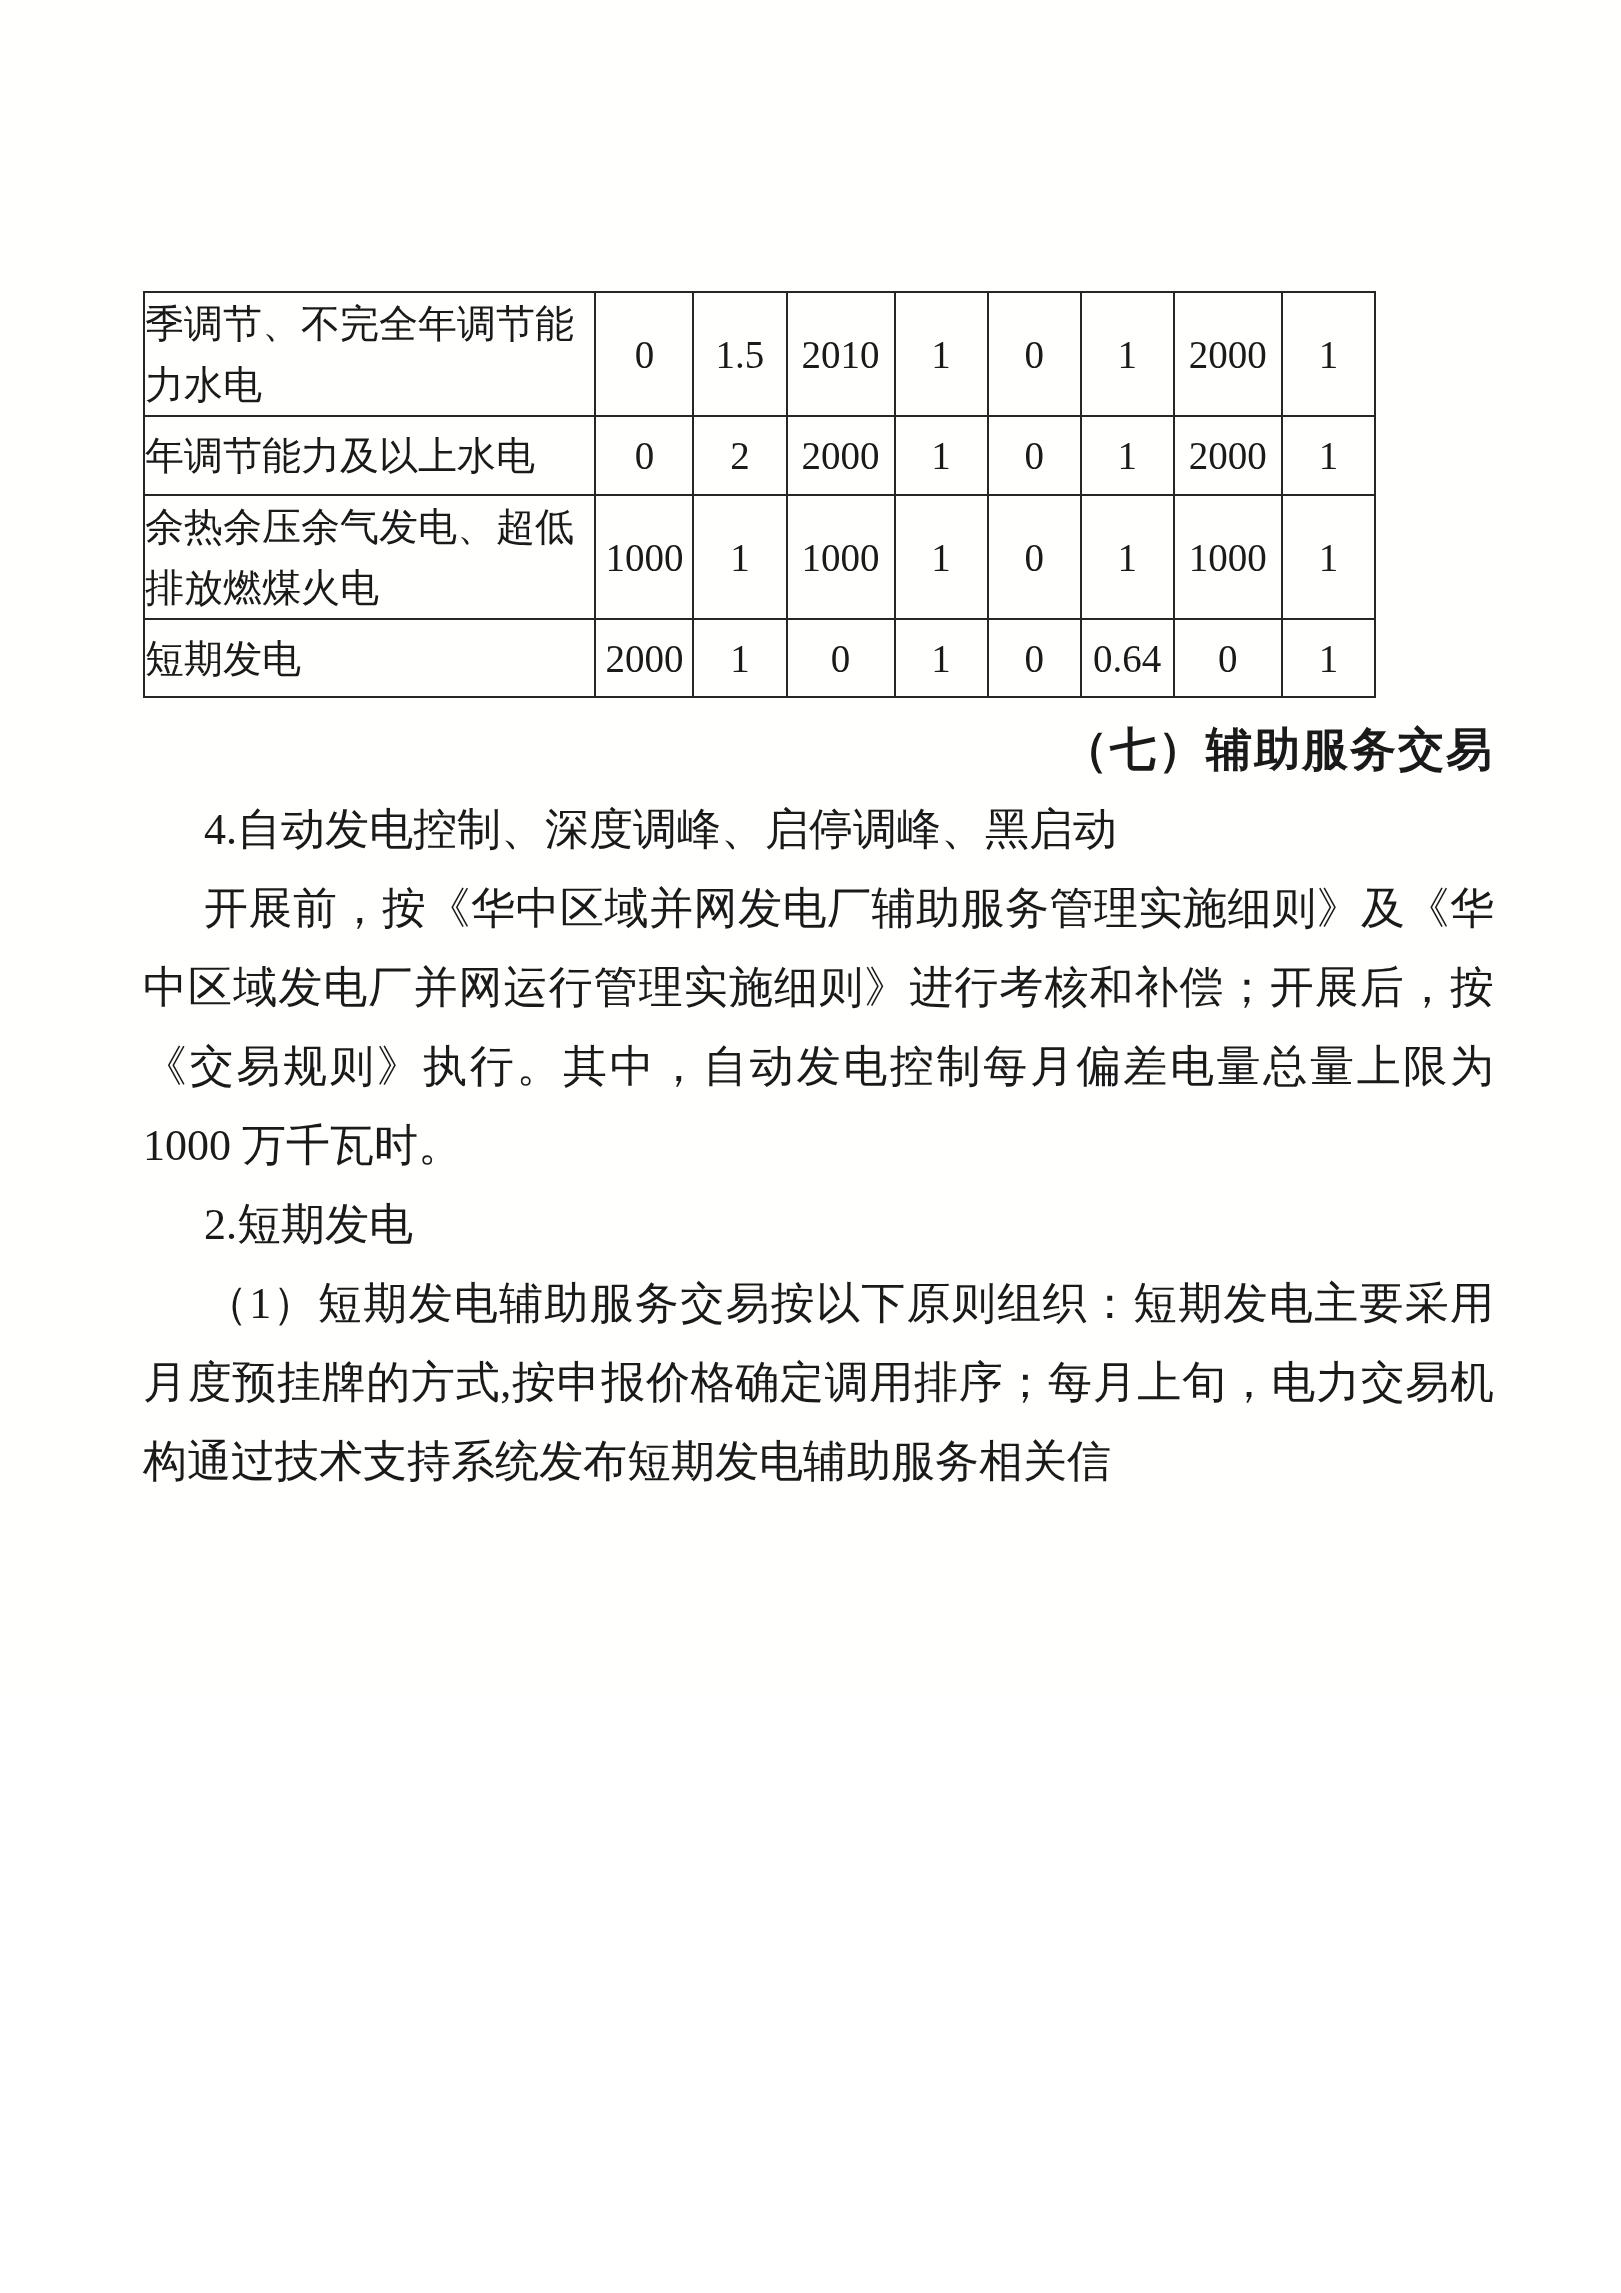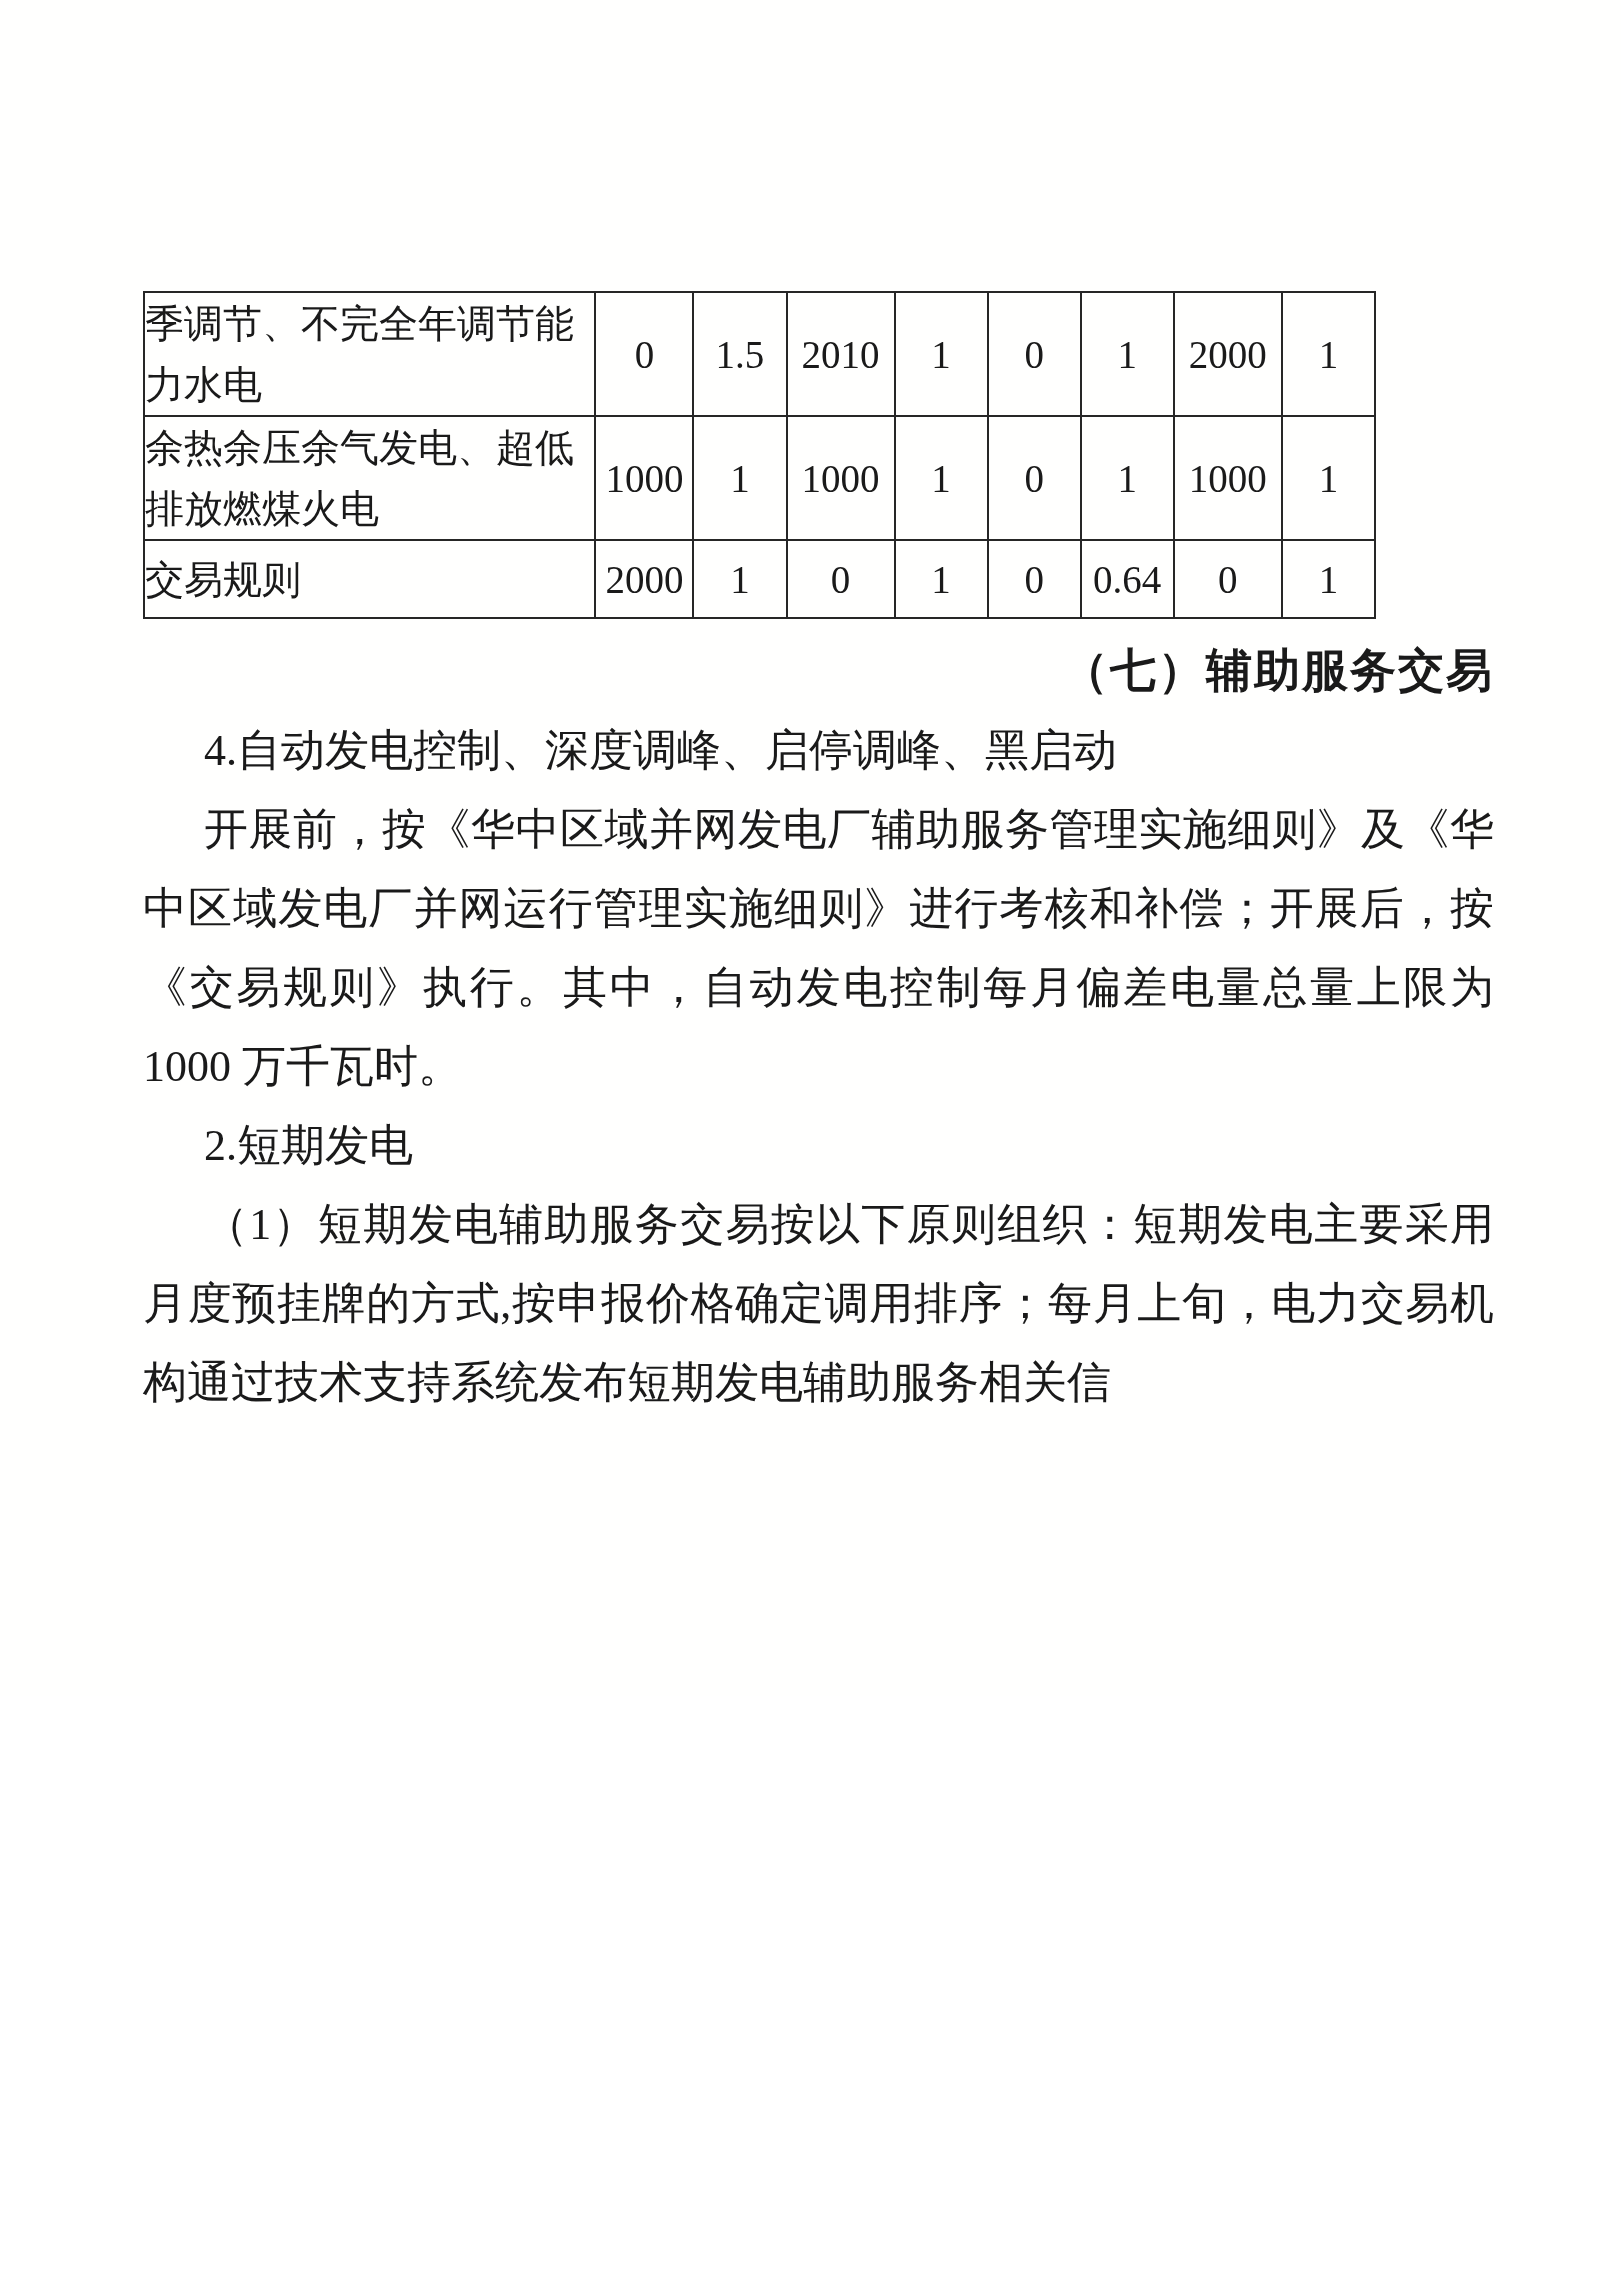--- a/index.html
+++ b/index.html
@@ -103,33 +103,44 @@
           <td class="lbl">季调节、不完全年调节能力水电</td>
           <td class="num">0</td>
           <td class="num">1.5</td>
           <td class="num">2010</td>
           <td class="num">1</td>
           <td class="num">0</td>
           <td class="num">1</td>
           <td class="num">2000</td>
           <td class="num">1</td>
         </tr>
+        <tr class="r2">
+          <td class="lbl">年调节能力及以上水电</td>
+          <td class="num">0</td>
+          <td class="num">2</td>
+          <td class="num">2000</td>
+          <td class="num">1</td>
+          <td class="num">0</td>
+          <td class="num">1</td>
+          <td class="num">2000</td>
+          <td class="num">1</td>
+        </tr>
         <tr class="r3">
           <td class="lbl">余热余压余气发电、超低排放燃煤火电</td>
           <td class="num">1000</td>
           <td class="num">1</td>
           <td class="num">1000</td>
           <td class="num">1</td>
           <td class="num">0</td>
           <td class="num">1</td>
           <td class="num">1000</td>
           <td class="num">1</td>
         </tr>
         <tr class="r4">
-          <td class="lbl">交易规则</td>
+          <td class="lbl">短期发电</td>
           <td class="num">2000</td>
           <td class="num">1</td>
           <td class="num">0</td>
           <td class="num">1</td>
           <td class="num">0</td>
           <td class="num">0.64</td>
           <td class="num">0</td>
           <td class="num">1</td>
         </tr>
       </tbody>

